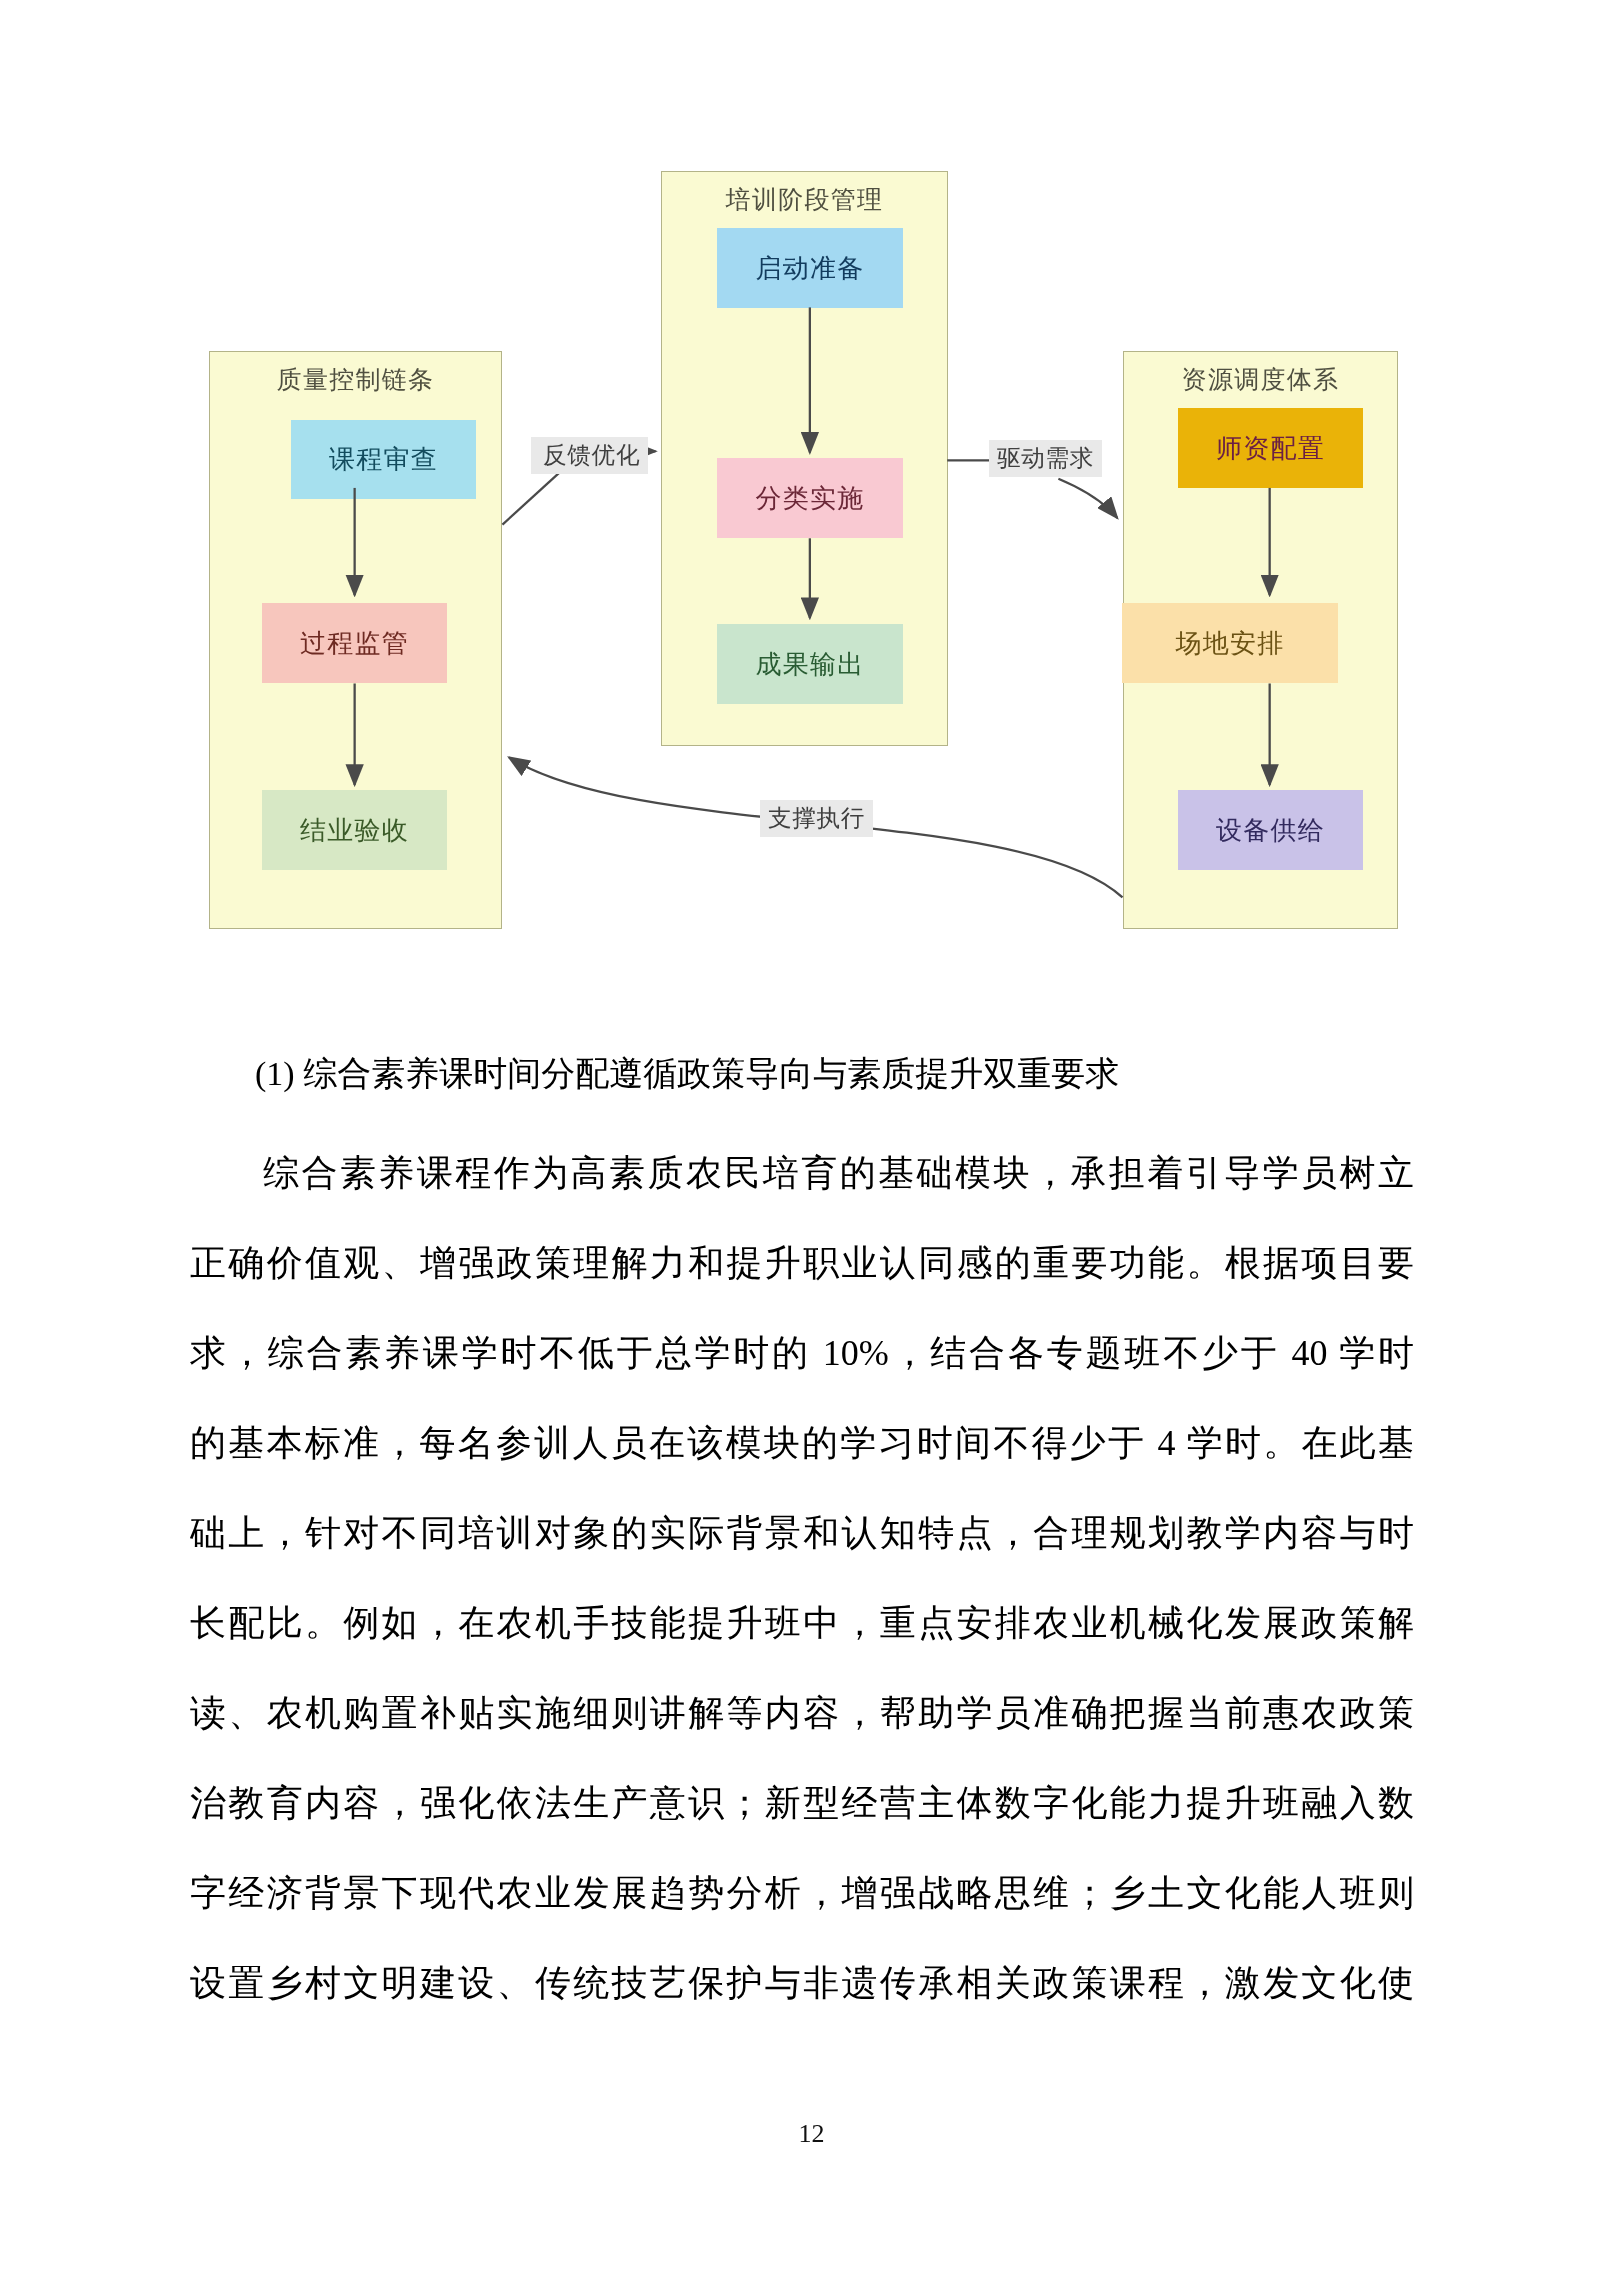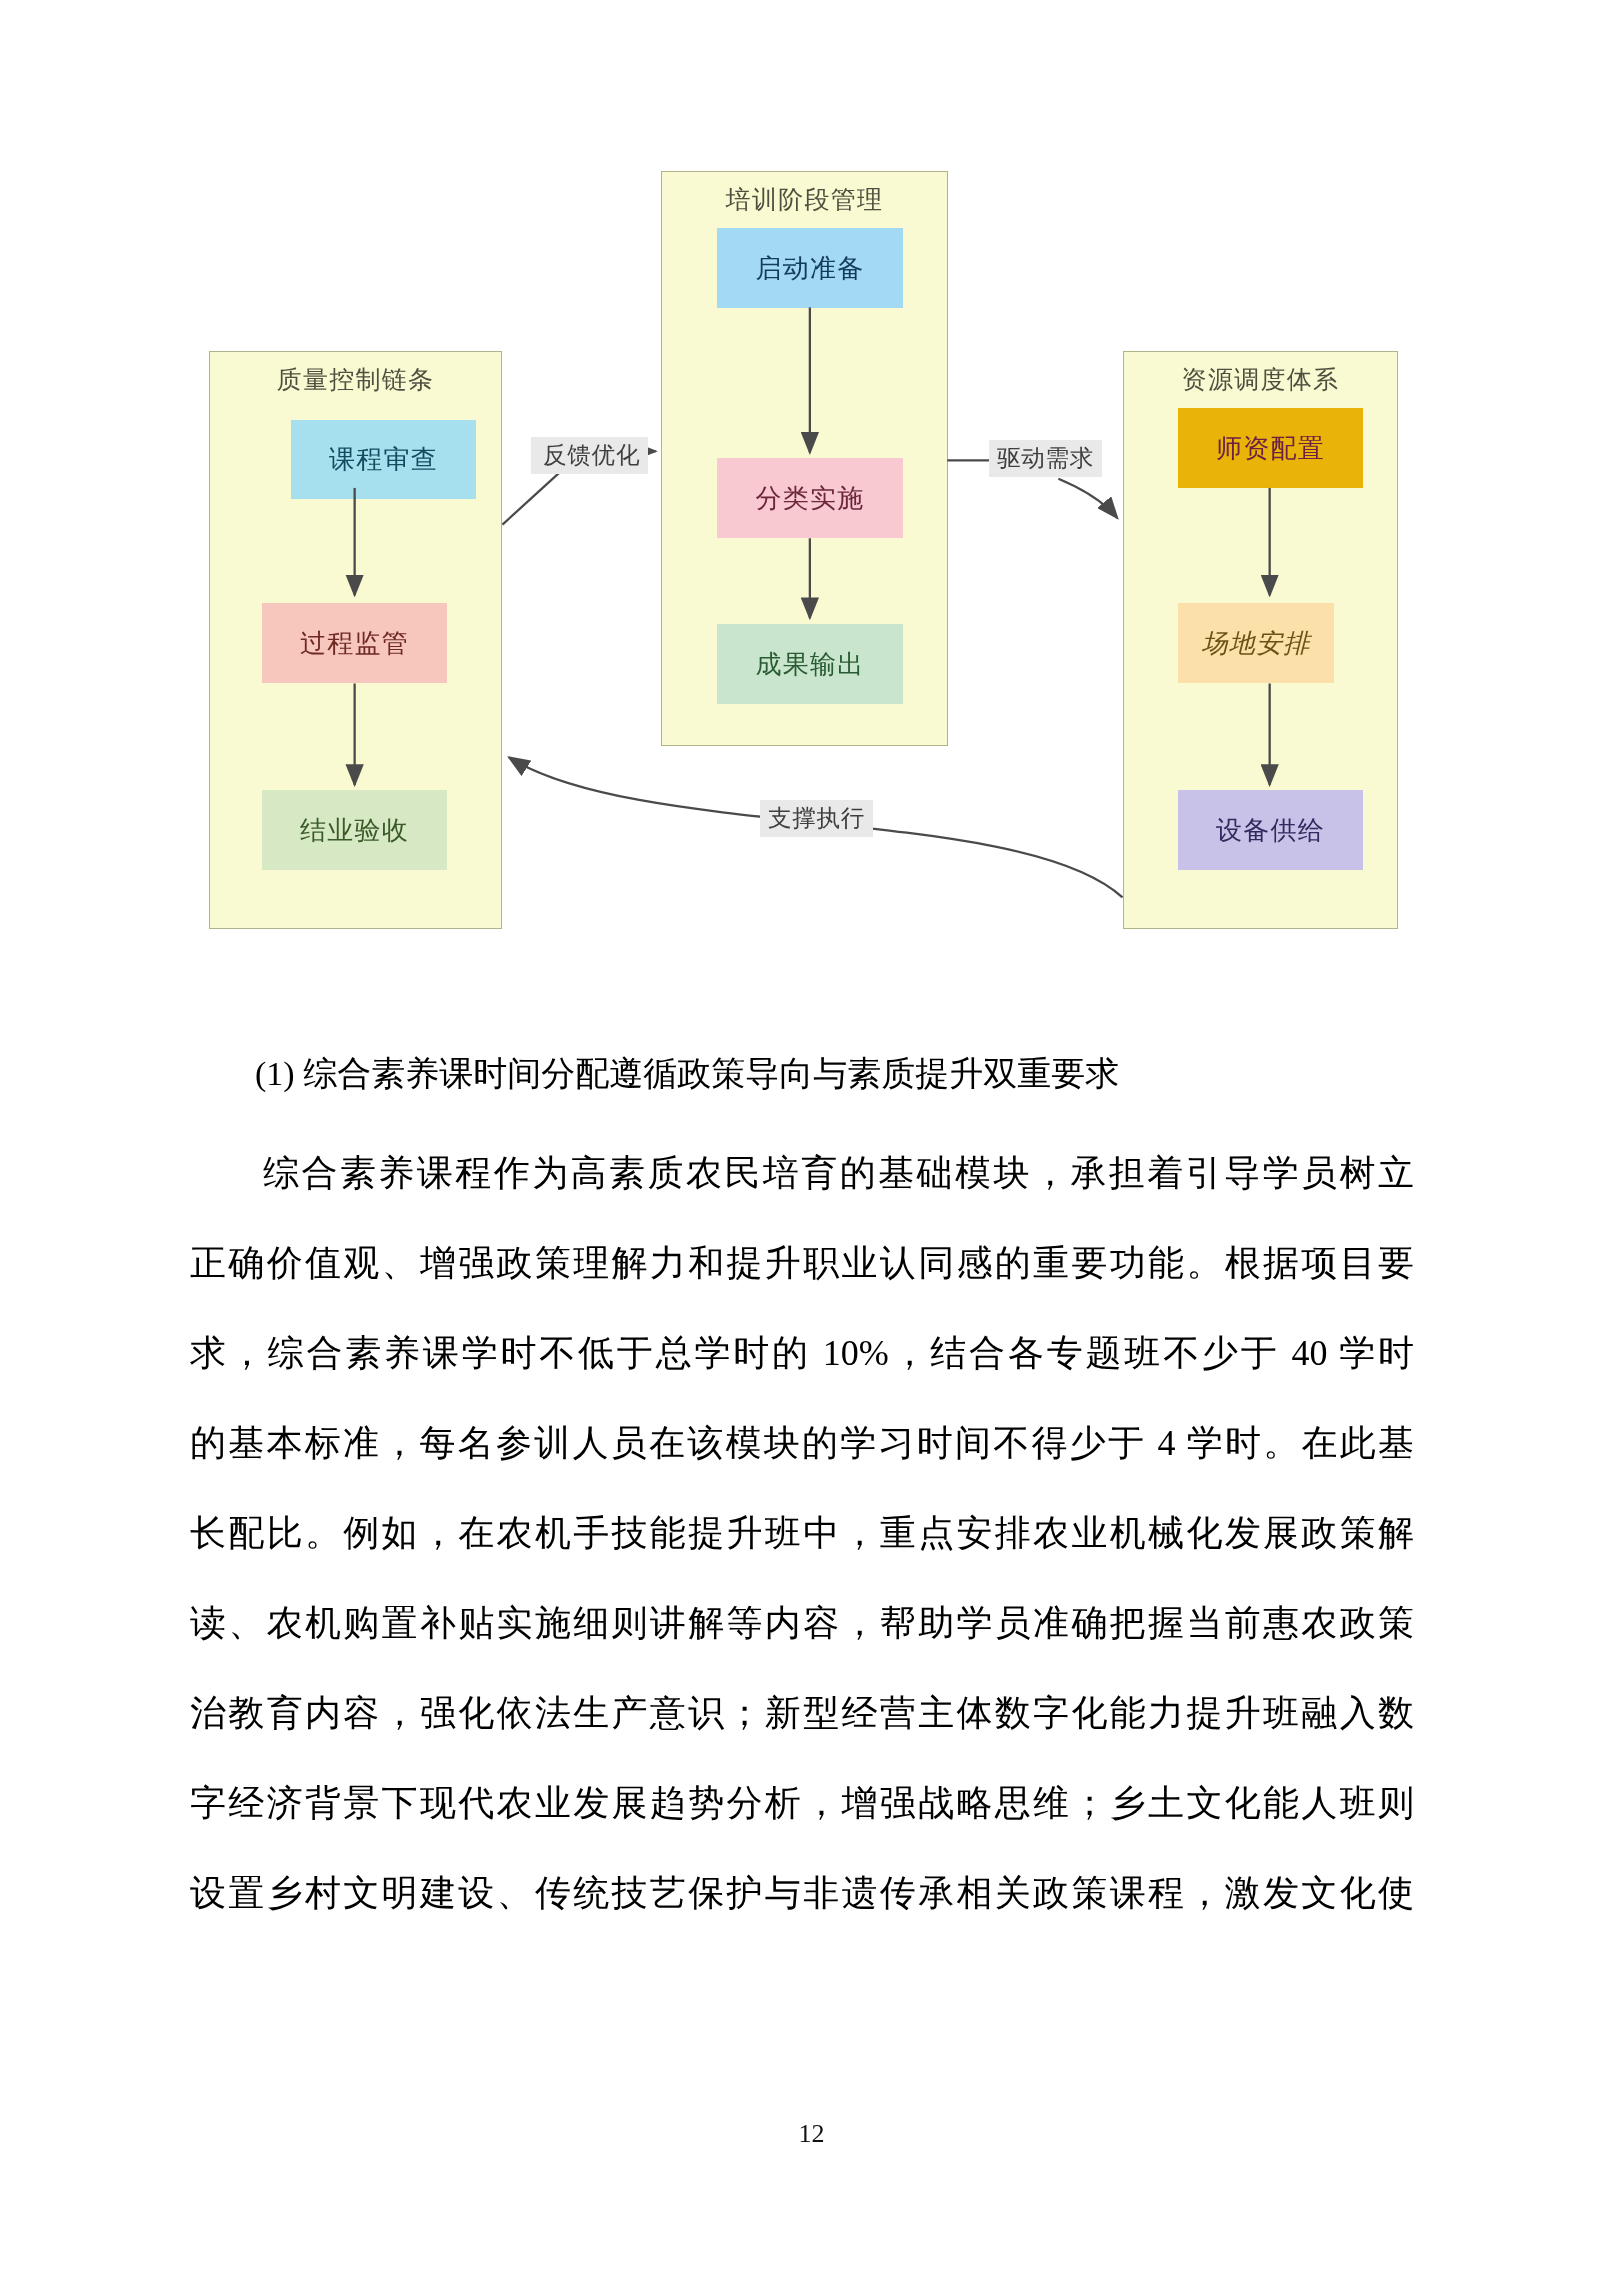--- a/index.html
+++ b/index.html
@@ -75,21 +75,21 @@
 
     <div class="fc-node" style="left: 262px; top: 420px; width: 185px; height: 79px; background-color: rgb(166, 224, 238); color: rgb(19, 76, 94); margin-left: 29px;">课程审查</div>
     <div class="fc-node" style="left: 262px; top: 603px; width: 185px; height: 80px; background-color: rgb(247, 198, 189); color: rgb(110, 42, 34);">过程监管</div>
     <div class="fc-node" style="left: 262px; top: 790px; width: 185px; height: 80px; background-color: rgb(215, 232, 197); color: rgb(58, 90, 40);">结业验收</div>
 
     <div class="fc-node" style="left: 717px; top: 228px; width: 186px; height: 80px; background-color: rgb(163, 217, 242); color: rgb(18, 60, 94);">启动准备</div>
     <div class="fc-node" style="left: 717px; top: 458px; width: 186px; height: 80px; background-color: rgb(249, 201, 210); color: rgb(107, 39, 55); text-align: center;">分类实施</div>
     <div class="fc-node" style="left: 717px; top: 624px; width: 186px; height: 80px; background-color: rgb(201, 229, 205); color: rgb(41, 92, 51);">成果输出</div>
 
     <div class="fc-node" style="left: 1178px; top: 408px; width: 185px; height: 80px; background-color: #eab308; color: rgb(107, 32, 68);">师资配置</div>
-    <div class="fc-node" style="left: 1178px; top: 603px; width: 156px; height: 80px; background-color: rgb(251, 224, 169); color: rgb(107, 82, 20); font-style: italic;">场地安排</div>
+    <div class="fc-node" style="left: 1122px; top: 603px; width: 216px; height: 80px; background-color: rgb(251, 224, 169); color: rgb(107, 82, 20);">场地安排</div>
     <div class="fc-node" style="left: 1178px; top: 790px; width: 185px; height: 80px; background-color: rgb(201, 194, 232); color: rgb(50, 42, 94);">设备供给</div>
 
     <svg class="fc-svg" width="1623" height="968" viewBox="0 0 2481 1480">
       <defs>
         <marker id="ah" markerWidth="10" markerHeight="8" refX="9" refY="4" orient="auto">
           <path class="ah-fill" d="M0,0 L10,4 L0,8 Z"></path>
         </marker>
       </defs>
       <path class="edge" d="M542,746 L542,910" marker-end="url(#ah)"></path>
       <path class="edge" d="M542,1045 L542,1200" marker-end="url(#ah)"></path>
@@ -113,20 +113,21 @@
   </div>
 
 
   <div class="subheading">(1) 综合素养课时间分配遵循政策导向与素质提升双重要求</div>
 
   <div class="body-text">
     <div class="body-line first">综合素养课程作为高素质农民培育的基础模块，承担着引导学员树立</div>
     <div class="body-line">正确价值观、增强政策理解力和提升职业认同感的重要功能。根据项目要</div>
     <div class="body-line">求，综合素养课学时不低于总学时的 10%，结合各专题班不少于 40 学时</div>
     <div class="body-line">的基本标准，每名参训人员在该模块的学习时间不得少于 4 学时。在此基</div>
+    <div class="body-line">础上，针对不同培训对象的实际背景和认知特点，合理规划教学内容与时</div>
     <div class="body-line">长配比。例如，在农机手技能提升班中，重点安排农业机械化发展政策解</div>
     <div class="body-line">读、农机购置补贴实施细则讲解等内容，帮助学员准确把握当前惠农政策</div>
     <div class="body-line">治教育内容，强化依法生产意识；新型经营主体数字化能力提升班融入数</div>
     <div class="body-line">字经济背景下现代农业发展趋势分析，增强战略思维；乡土文化能人班则</div>
     <div class="body-line">设置乡村文明建设、传统技艺保护与非遗传承相关政策课程，激发文化使</div>
   </div>
 
   <div class="page-number">12</div>
 
 </div>

